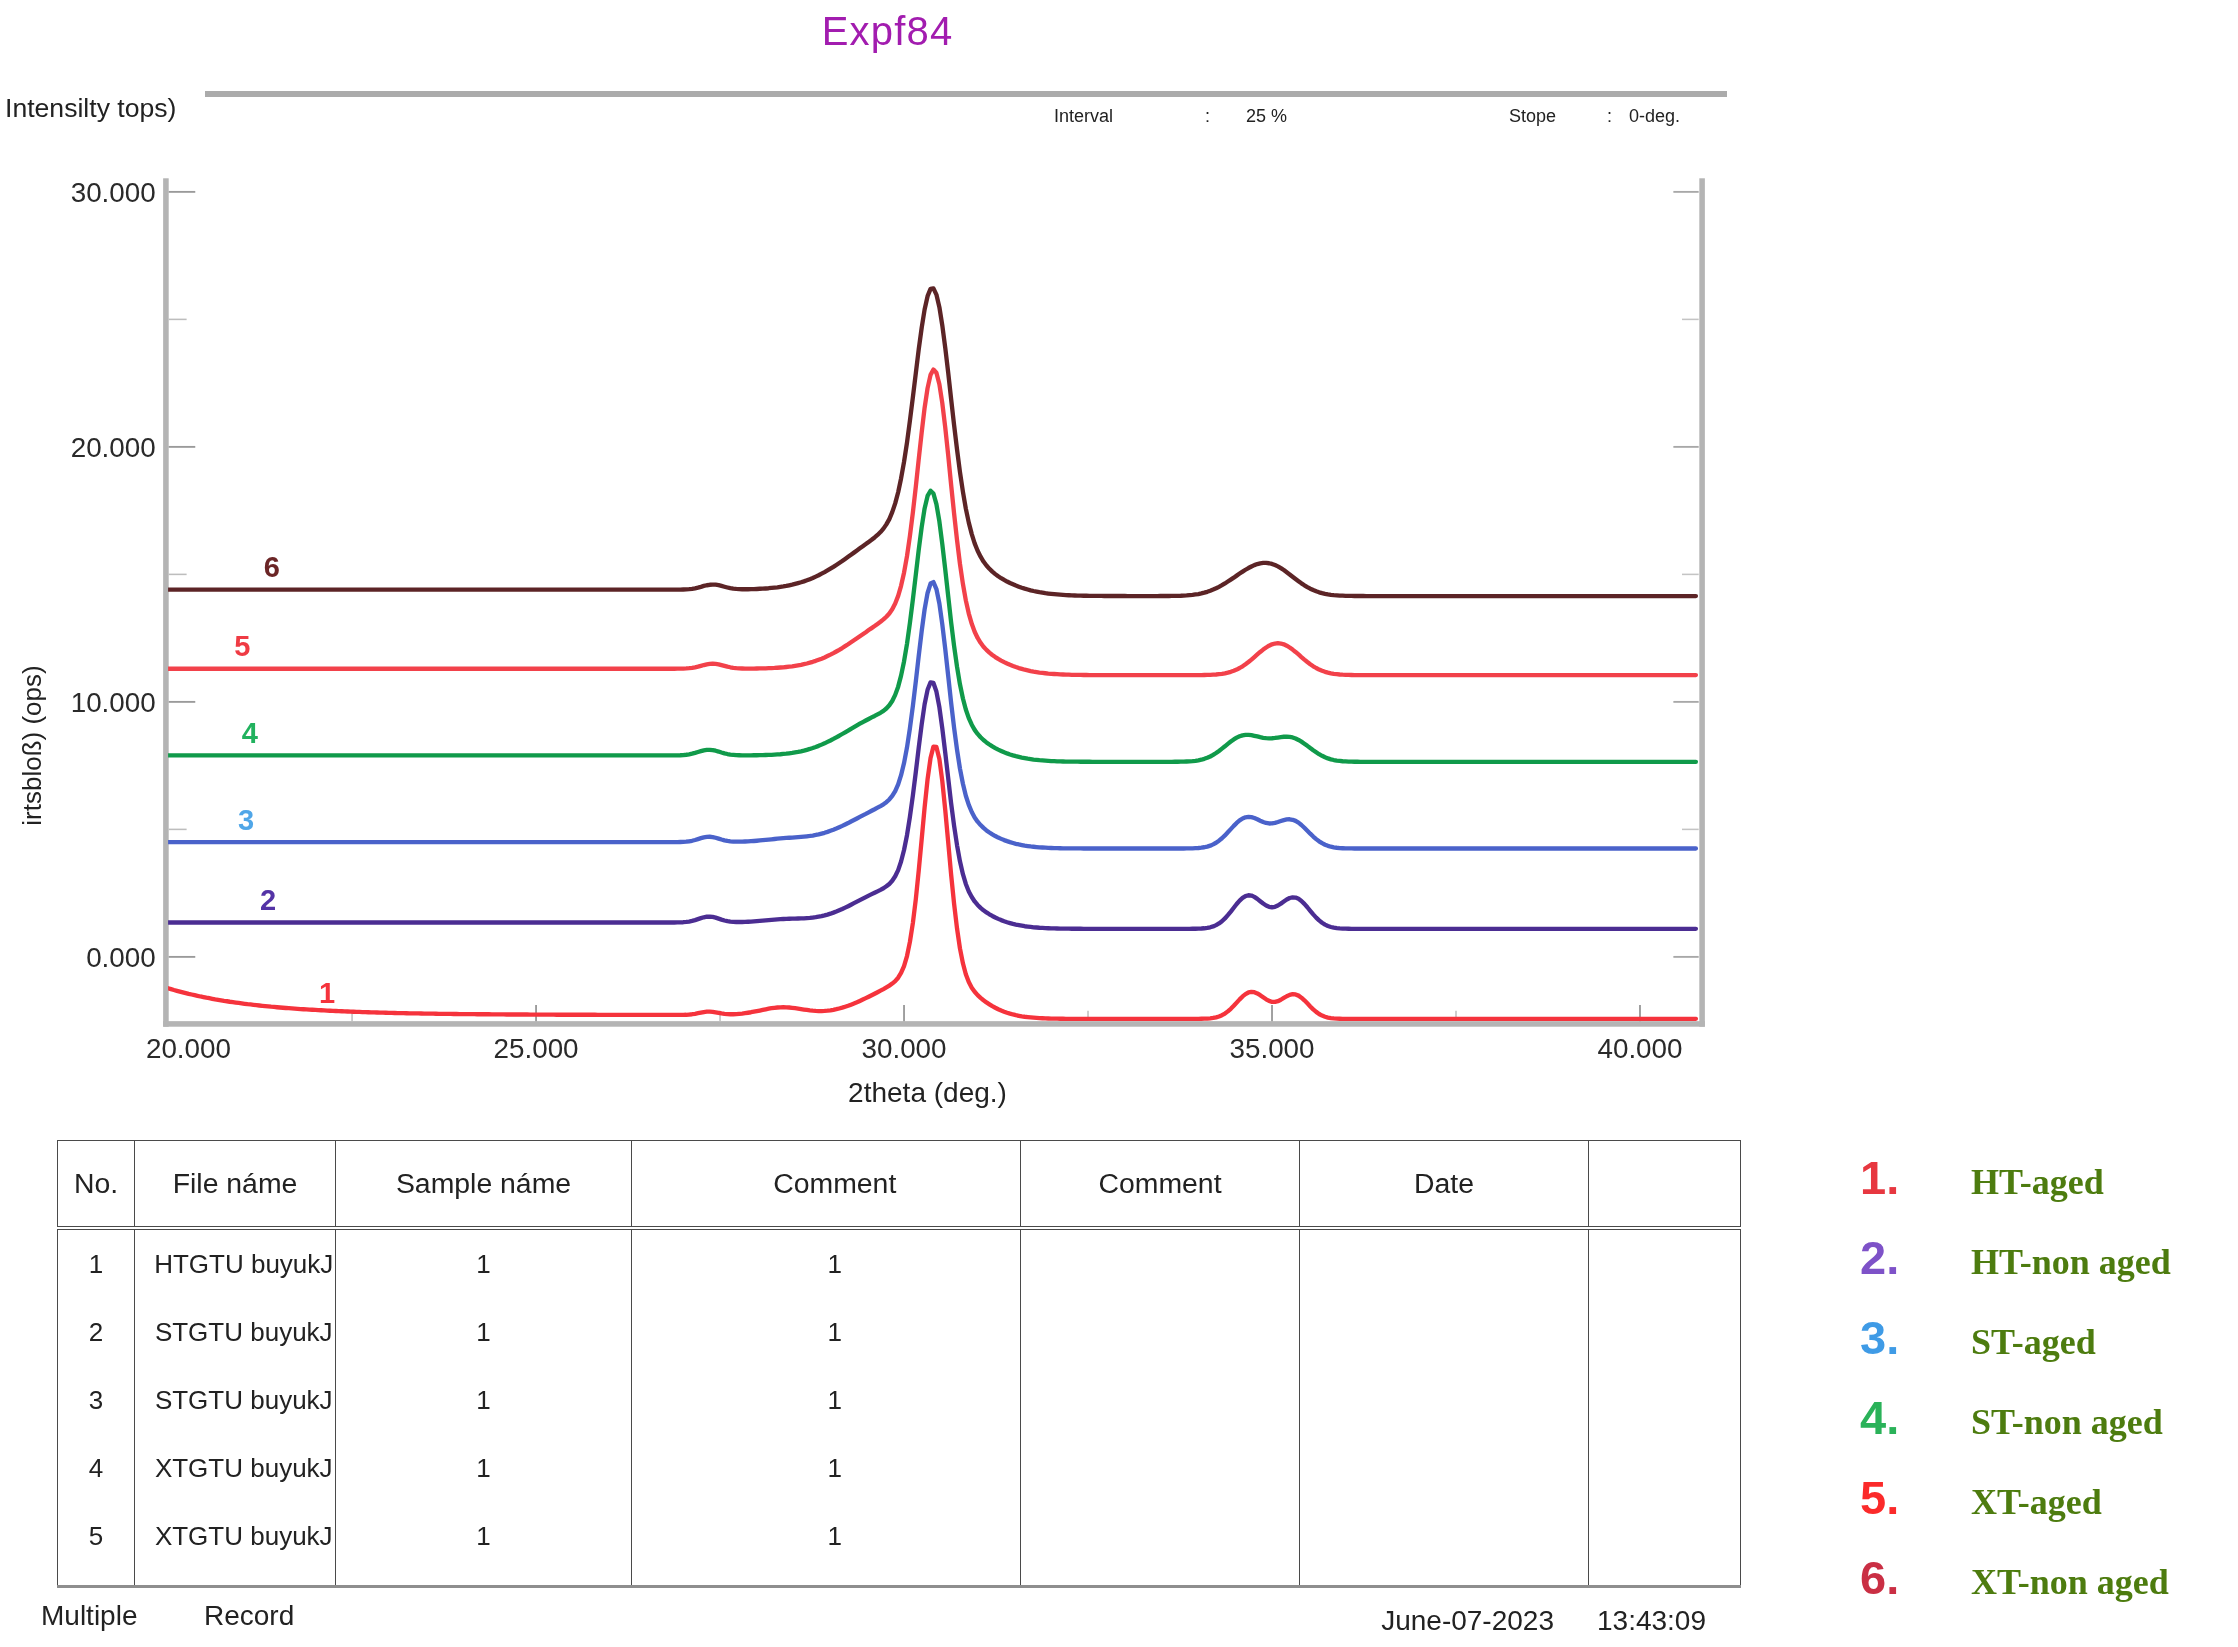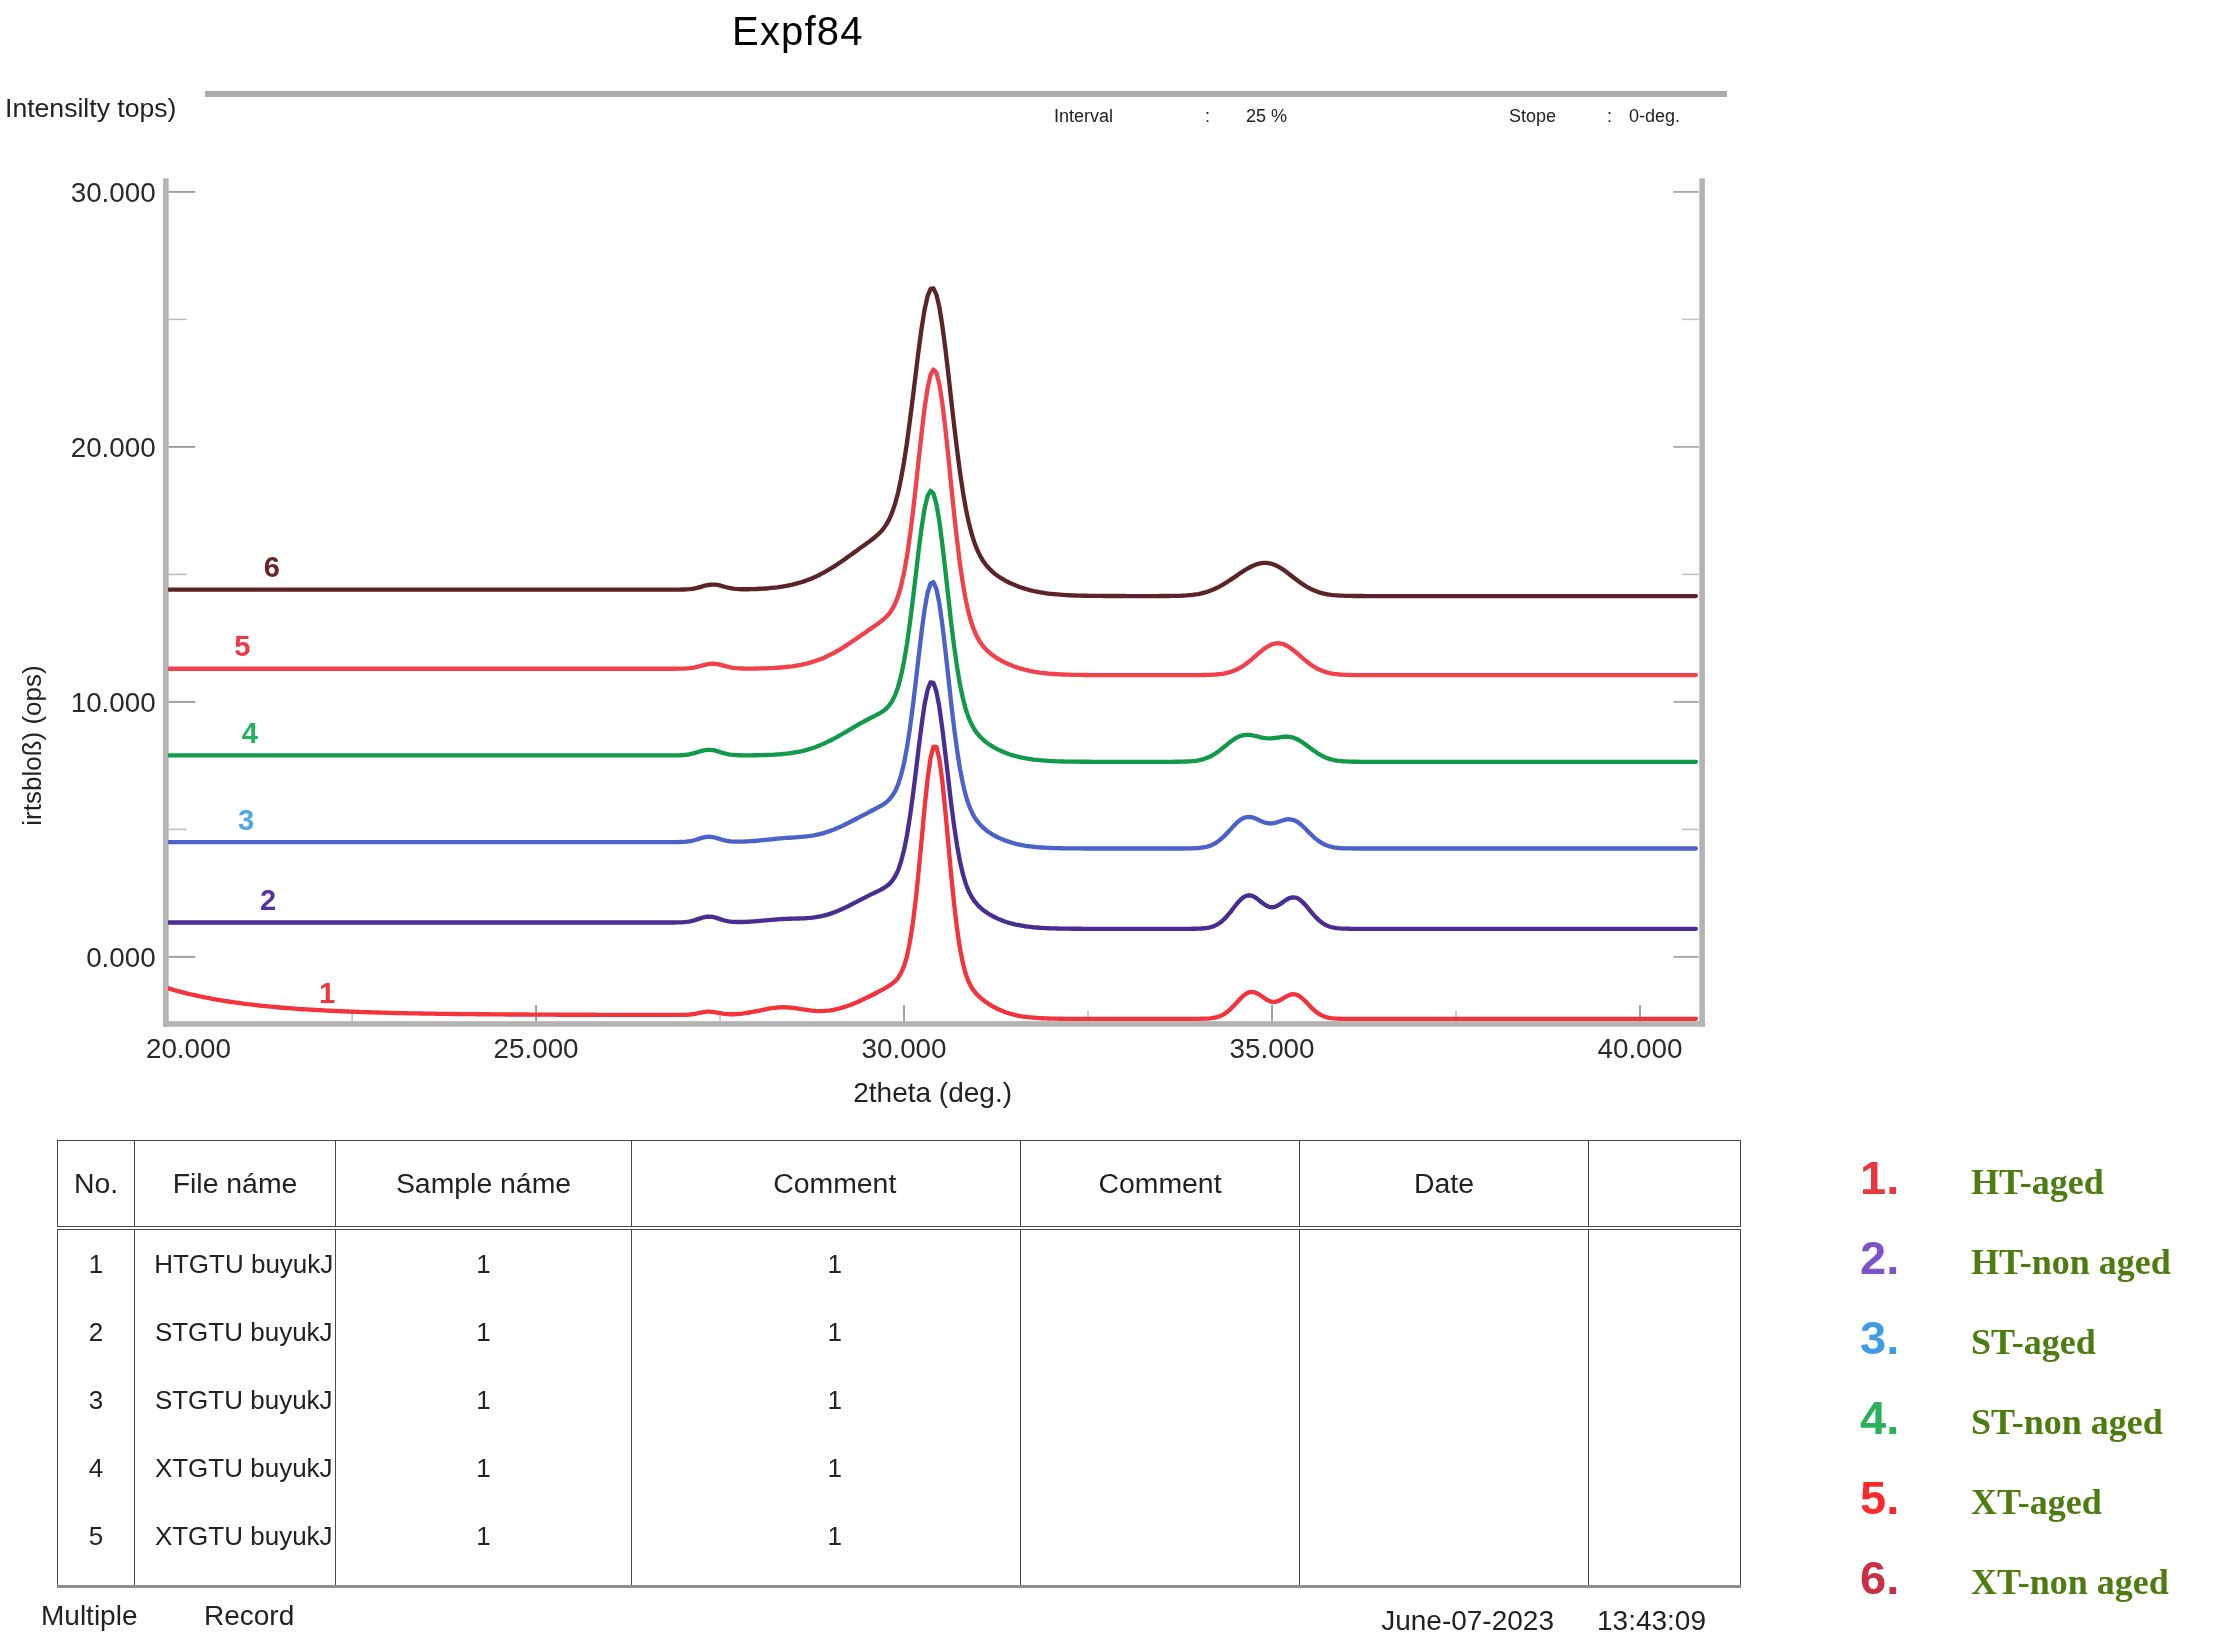--- a/index.html
+++ b/index.html
@@ -1,25 +1,25 @@
 <!DOCTYPE html>
 <html style="font-size:10px"><head>
 <meta charset="utf-8">
 <style>
   html,body{margin:0;padding:0;background:#ffffff;}
   .canvas{position:relative;width:2239px;height:1647px;background:#ffffff;overflow:hidden;
           font-family:"Liberation Sans", sans-serif;color:#1b1b1b;}
   .abs{position:absolute;}
-  .title{left:732px;top:8.7px;width:247px;text-align:left;font-size:40px;letter-spacing:1.2px;color:#000000;}
+  .title{left:764px;top:8.7px;width:247px;text-align:center;font-size:40px;letter-spacing:1.2px;color:#a21caf;}
   .yunits{left:5px;top:93px;font-size:26.6px;color:#222;text-align:center;}
   .toprule{left:205px;top:91px;width:1522px;height:5.6px;background:#ababab;}
   .hdrtxt{top:106px;font-size:18px;color:#222;}
   .ylab{left:-91px;top:730px;width:247px;text-align:center;font-size:26px;color:#222;
         transform:rotate(-90deg);}
-  .xlab{left:765px;top:1077px;width:247px;text-align:right;font-size:28px;color:#222;}
+  .xlab{left:804px;top:1077px;width:247px;text-align:center;font-size:28px;color:#222;}
   #chart{left:0;top:0;}
   table.files{position:absolute;left:57px;top:1140px;width:1684px;height:448px;
         border-collapse:collapse;table-layout:fixed;font-size:26px;color:#222;}
   table.files th{font-size:28.4px;font-weight:normal;height:83px;vertical-align:middle;}
   table.files th,table.files td{border-left:1.9px solid #4a4a4a;border-right:1.9px solid #4a4a4a;
         overflow:hidden;white-space:nowrap;text-align:center;}
   table.files{border:1.9px solid #4a4a4a;border-bottom:3.1px solid #8e8e8e;}
   table.files thead tr{border-bottom:4.3px double #4a4a4a;}
   table.files td{height:66px;vertical-align:middle;}
   td.c,th.c{text-align:center;}

